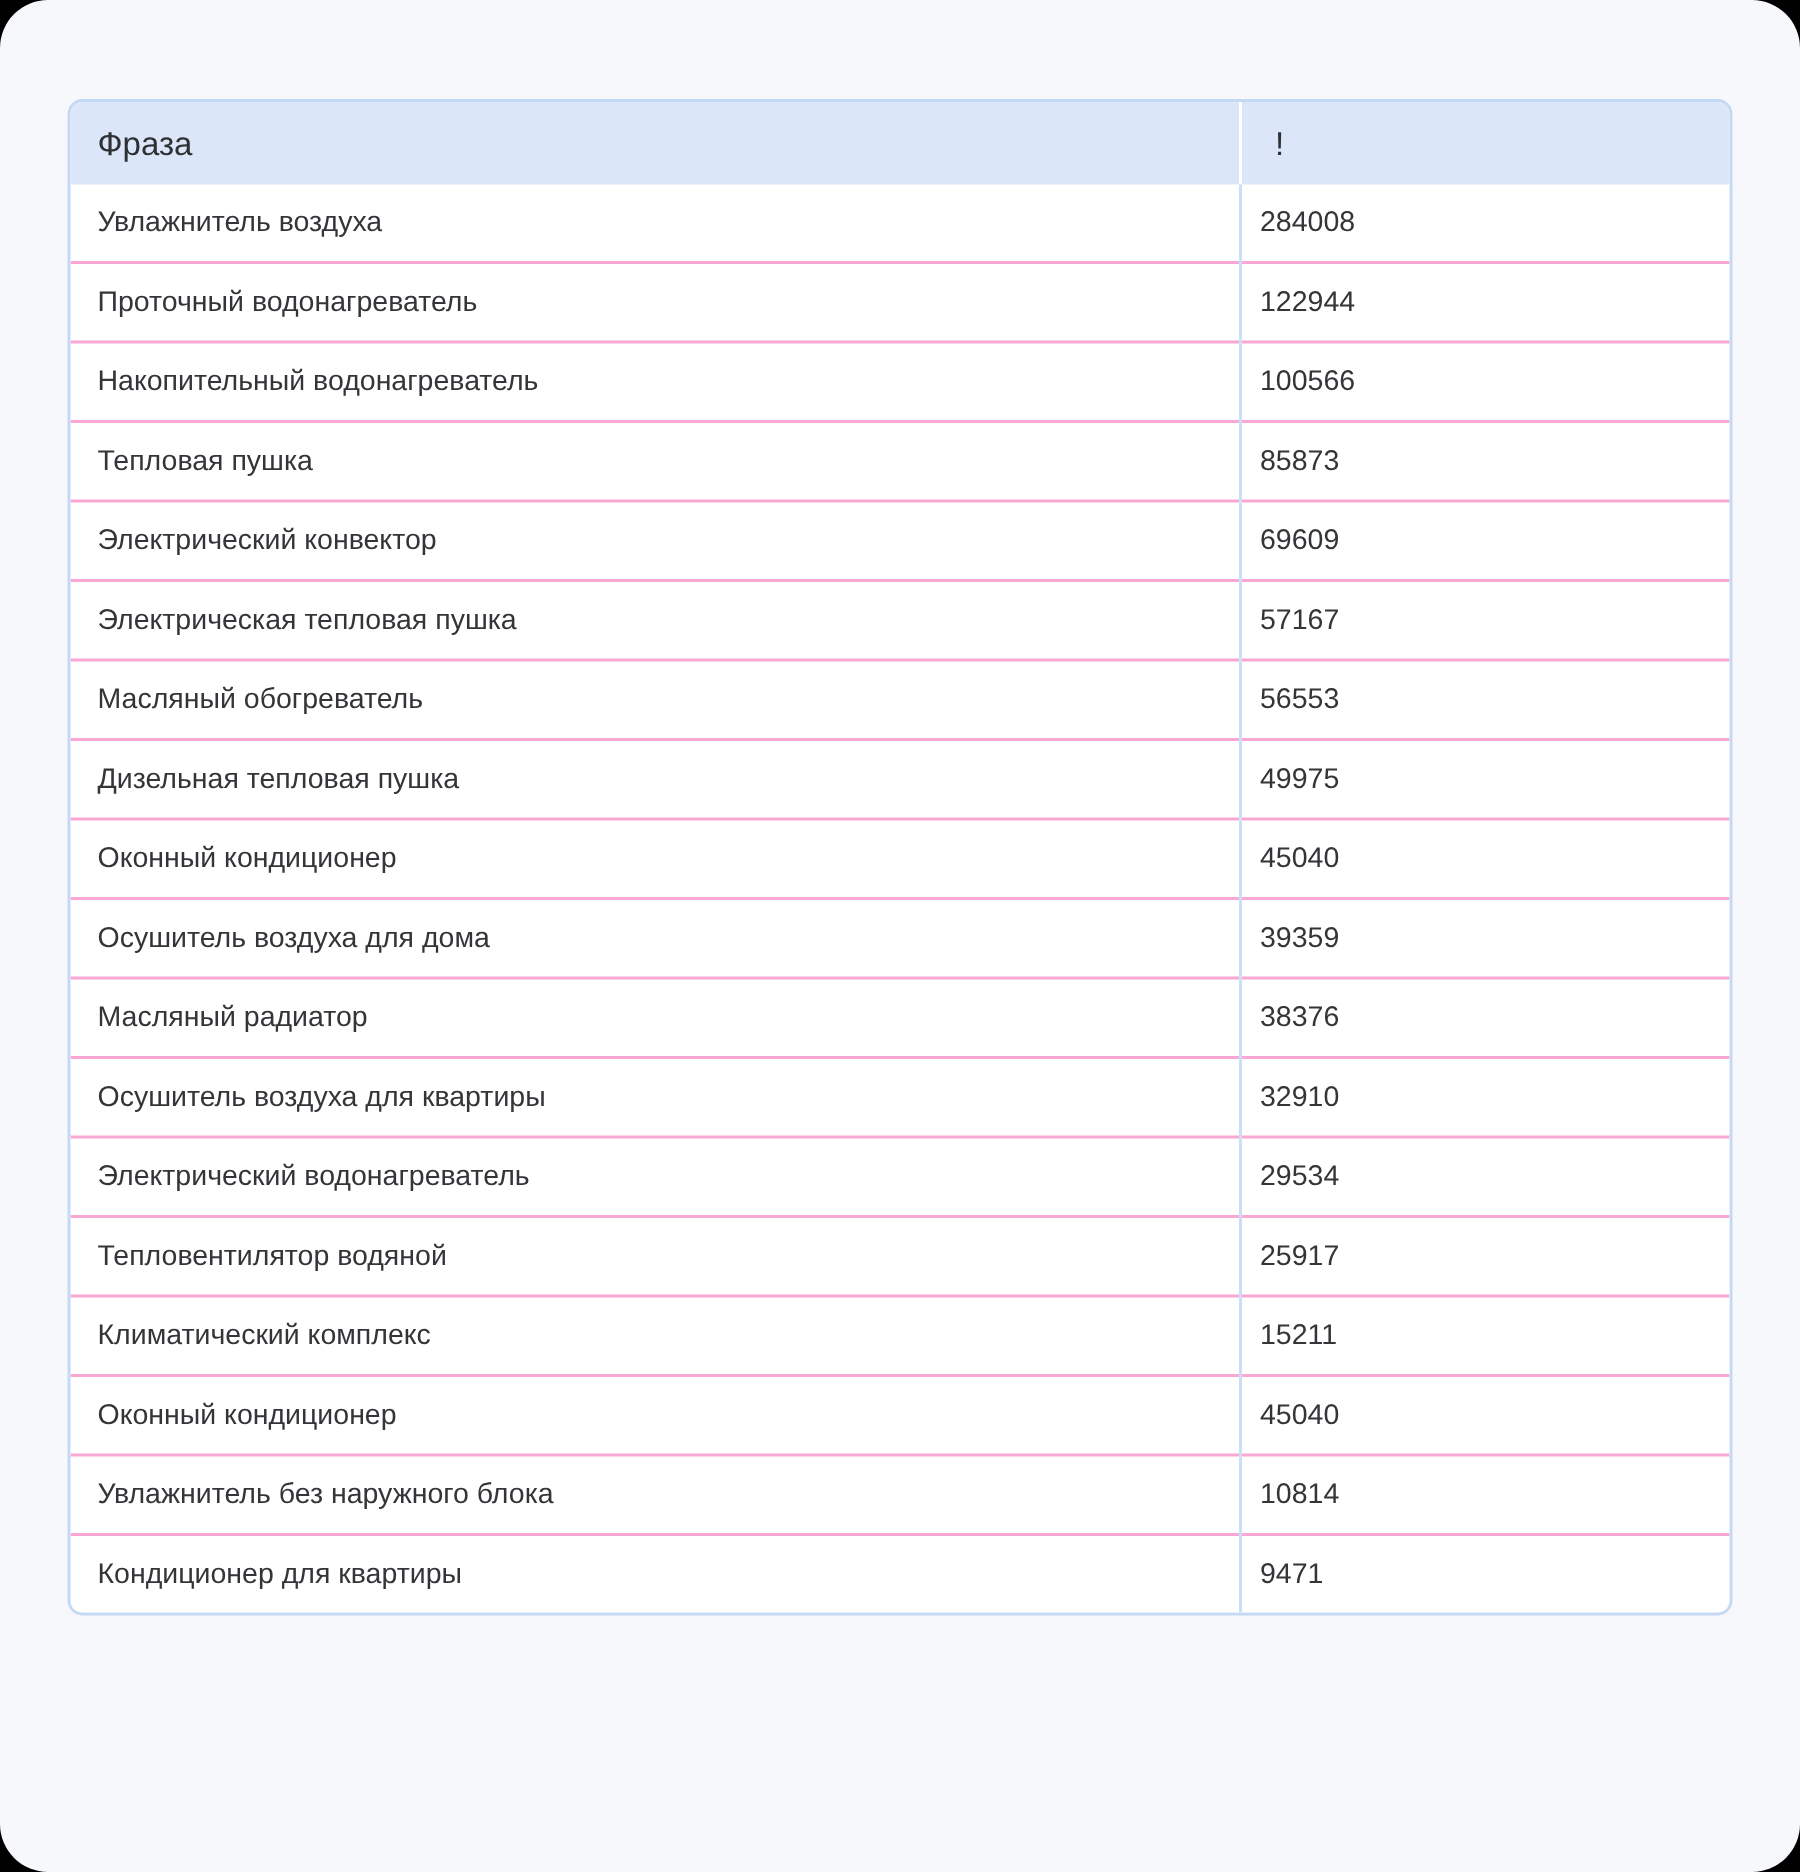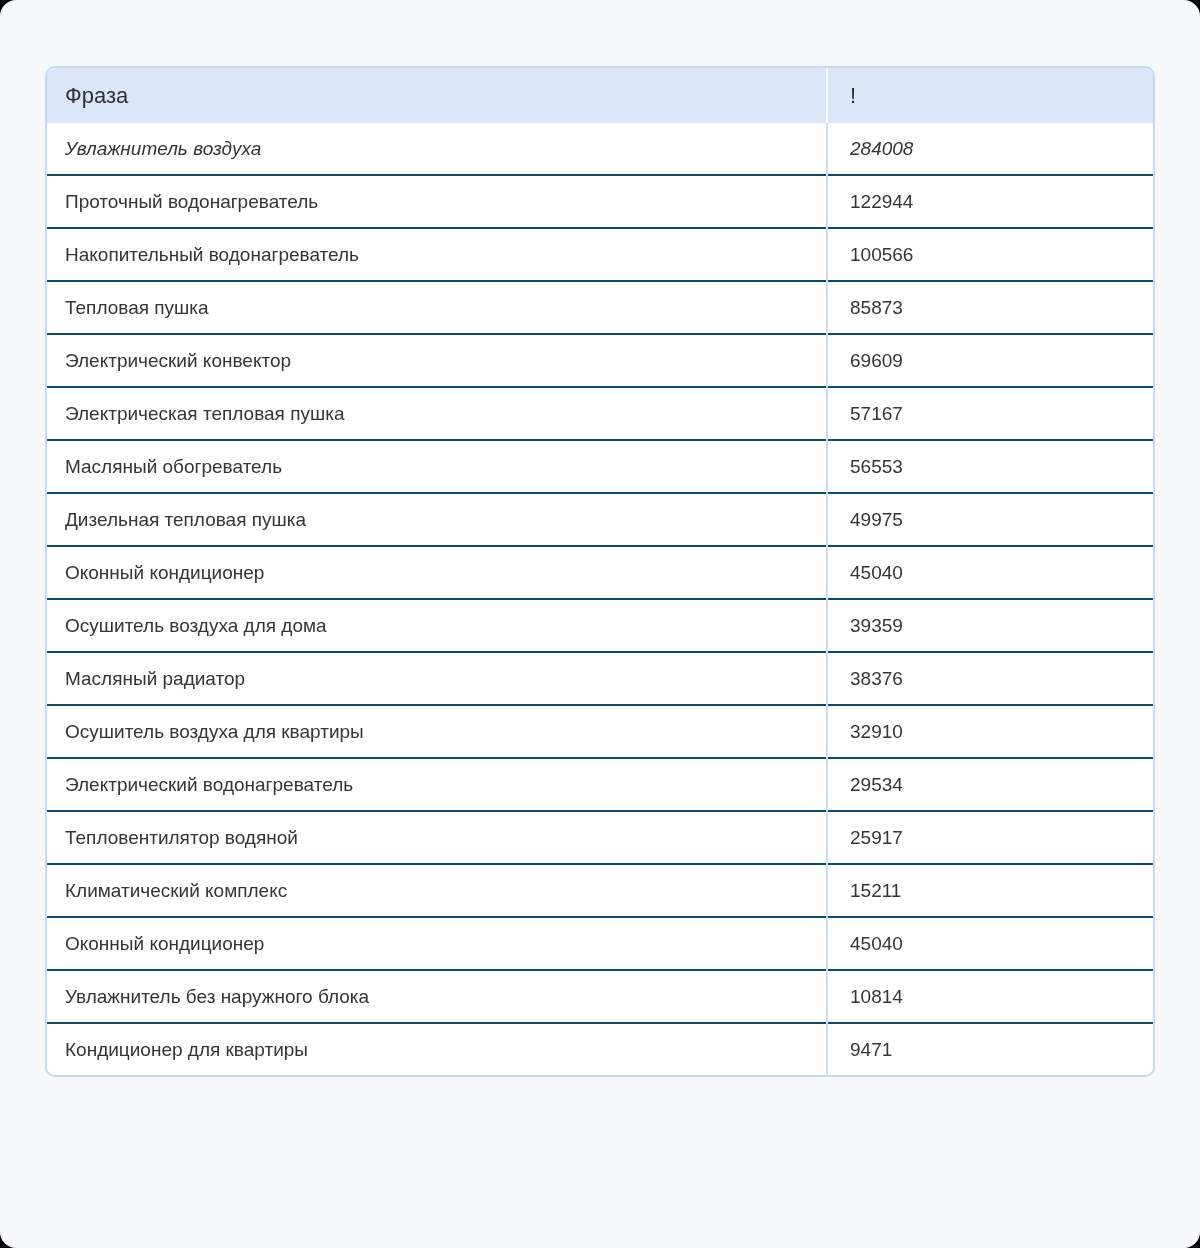--- a/index.html
+++ b/index.html
@@ -10,21 +10,21 @@
   body {
     width: 1200px;
     height: 1248px;
     position: relative;
     font-family: "Liberation Sans", "DejaVu Sans", sans-serif;
   }
   .page {
     position: absolute;
     inset: 0;
     background: #f6f8fb;
-    border-radius: 16px;
+    border-radius: 32px;
   }
   .table-wrap {
     position: absolute;
     left: 45px;
     top: 66px;
     width: 1110px;
     border: 2px solid #c3d9f4;
     border-radius: 10px;
     overflow: hidden;
     background: #ffffff;
@@ -60,28 +60,27 @@
     font-weight: 400;
     color: #333538;
     background: #ffffff;
     white-space: nowrap;
     overflow: hidden;
   }
   td.cell-phrase {
     border-right: 2px solid #cadef6;
   }
   td.cell-value {
-    padding-left: 22px;
+    padding-left: 12px;
   }
   tbody tr td {
-    border-top: 2px solid #0c4a6e;
+    border-top: 2px solid #f9a8d4;
   }
   tbody tr:first-child td {
     border-top: none;
-    font-style: italic;
   }
 </style>
 </head>
 <body>
 
 <div class="page">
   <div class="table-wrap">
     <table>
       <thead>
         <tr>

